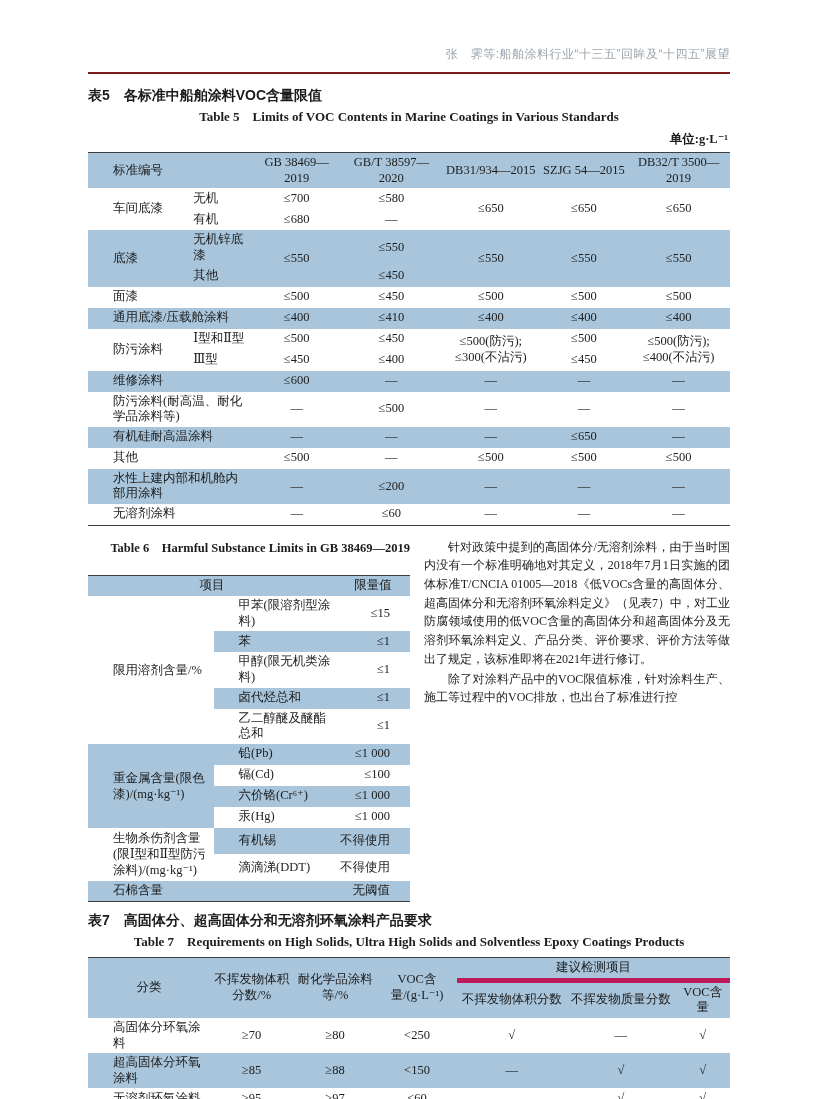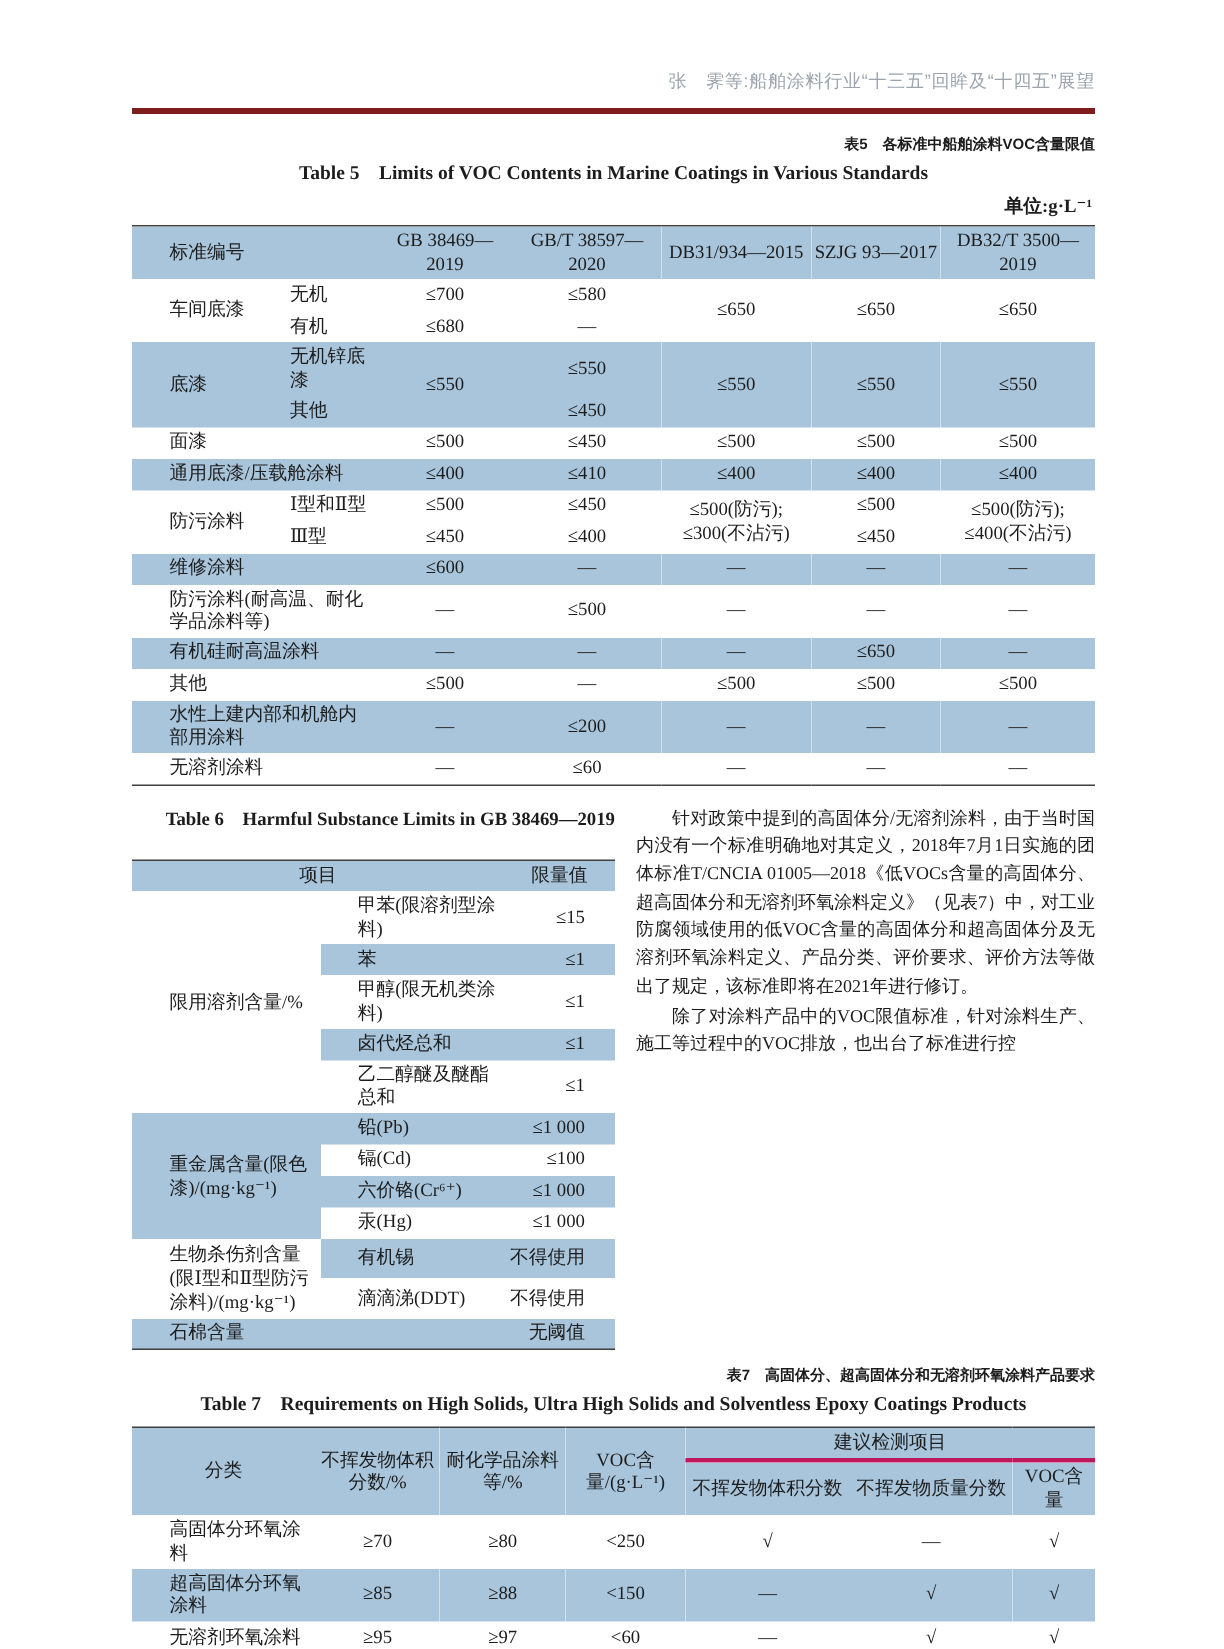--- a/index.html
+++ b/index.html
@@ -2,41 +2,41 @@
 <html><head>
 <meta charset="utf-8">
 <style>
   * { margin:0; padding:0; box-sizing:border-box; }
   html,body { width:816px; height:1099px; background:#ffffff; overflow:hidden;
     font-family:"Liberation Serif","DejaVu Serif",serif; color:#1c1c1c; }
   .page { width:816px; height:1099px; padding:46px 86px 0 88px; }
 
   
   .runhead { text-align:right; font-size:12px; color:#9ba4ad; letter-spacing:.5px;
-    padding-bottom:9px; border-bottom:4px solid #7f1d1d;
+    padding-bottom:9px; border-bottom:2px solid #7f1d1d;
     font-family:"Liberation Sans","DejaVu Sans",sans-serif; }
 
   
-  .tzh { text-align:right; font-weight:bold; font-size:10px; margin-top:13px;
+  .tzh { text-align:left; font-weight:bold; font-size:14px; margin-top:13px;
     font-family:"Liberation Sans","DejaVu Sans",sans-serif; }
   .ten { text-align:center; font-weight:bold; font-size:13px; margin-top:3px; }
   .unit { text-align:right; font-size:12.5px; font-weight:bold; margin:5px 2px 4px 0; }
 
   table { border-collapse:collapse; width:100%; table-layout:fixed; font-size:12.5px; }
   td { text-align:center; vertical-align:middle; padding:2px 2px; line-height:1.25; overflow:hidden; }
   .blue { background:#a8c5db; }
   .lft { text-align:left; padding-left:25px; }
   .t5, .t6, .t7 { border-top:1.5px solid #3f3f3f; border-bottom:1.5px solid #3f3f3f; }
   .t5 td.hd { height:24px; }
   .t5 td { height:21px; }
   .t6 td { height:21px; }
   .t6 .val { text-align:right; padding-right:20px; }
   .t6 .grp { line-height:1.3; }
   .t7 td { height:22px; }
-  .t7 .suggest { border-bottom:3px solid #be185d; }
+  .t7 .suggest { border-bottom:5px solid #be185d; }
 
   
   .cols { display:flex; gap:14px; margin-top:12px; align-items:flex-start; }
   .col-l { flex:0 0 322px; }
   .col-r { flex:1; }
   .t6zh { text-align:center; font-weight:bold; font-size:13px; margin-top:2px;
     font-family:"Liberation Sans","DejaVu Sans",sans-serif; }
   .t6en { text-align:right; font-weight:bold; font-size:12.5px; margin:2px 0 18px; }
 
   .para { font-size:12px; line-height:1.56; text-align:justify; margin-bottom:1px; }
@@ -66,21 +66,21 @@
         <col style="width:15.5%">
         <col style="width:13.5%">
         <col style="width:16%">
     </colgroup>
     <tbody>
         <tr class="blue">
       <td colspan="2" class="lft hd">标准编号</td>
       <td class="hd">GB 38469—2019</td>
       <td class="hd">GB/T 38597—2020</td>
       <td class="hd">DB31/934—2015</td>
-      <td class="hd">SZJG 93—2017</td>
+      <td class="hd">SZJG 54—2015</td>
       <td class="hd">DB32/T 3500—2019</td>
     </tr>
     <tr>
       <td rowspan="2" class="lft">车间底漆</td>
       <td class="lft">无机</td>
       <td>≤700</td>
       <td>≤580</td>
       <td rowspan="2">≤650</td>
       <td rowspan="2">≤650</td>
       <td rowspan="2">≤650</td>

